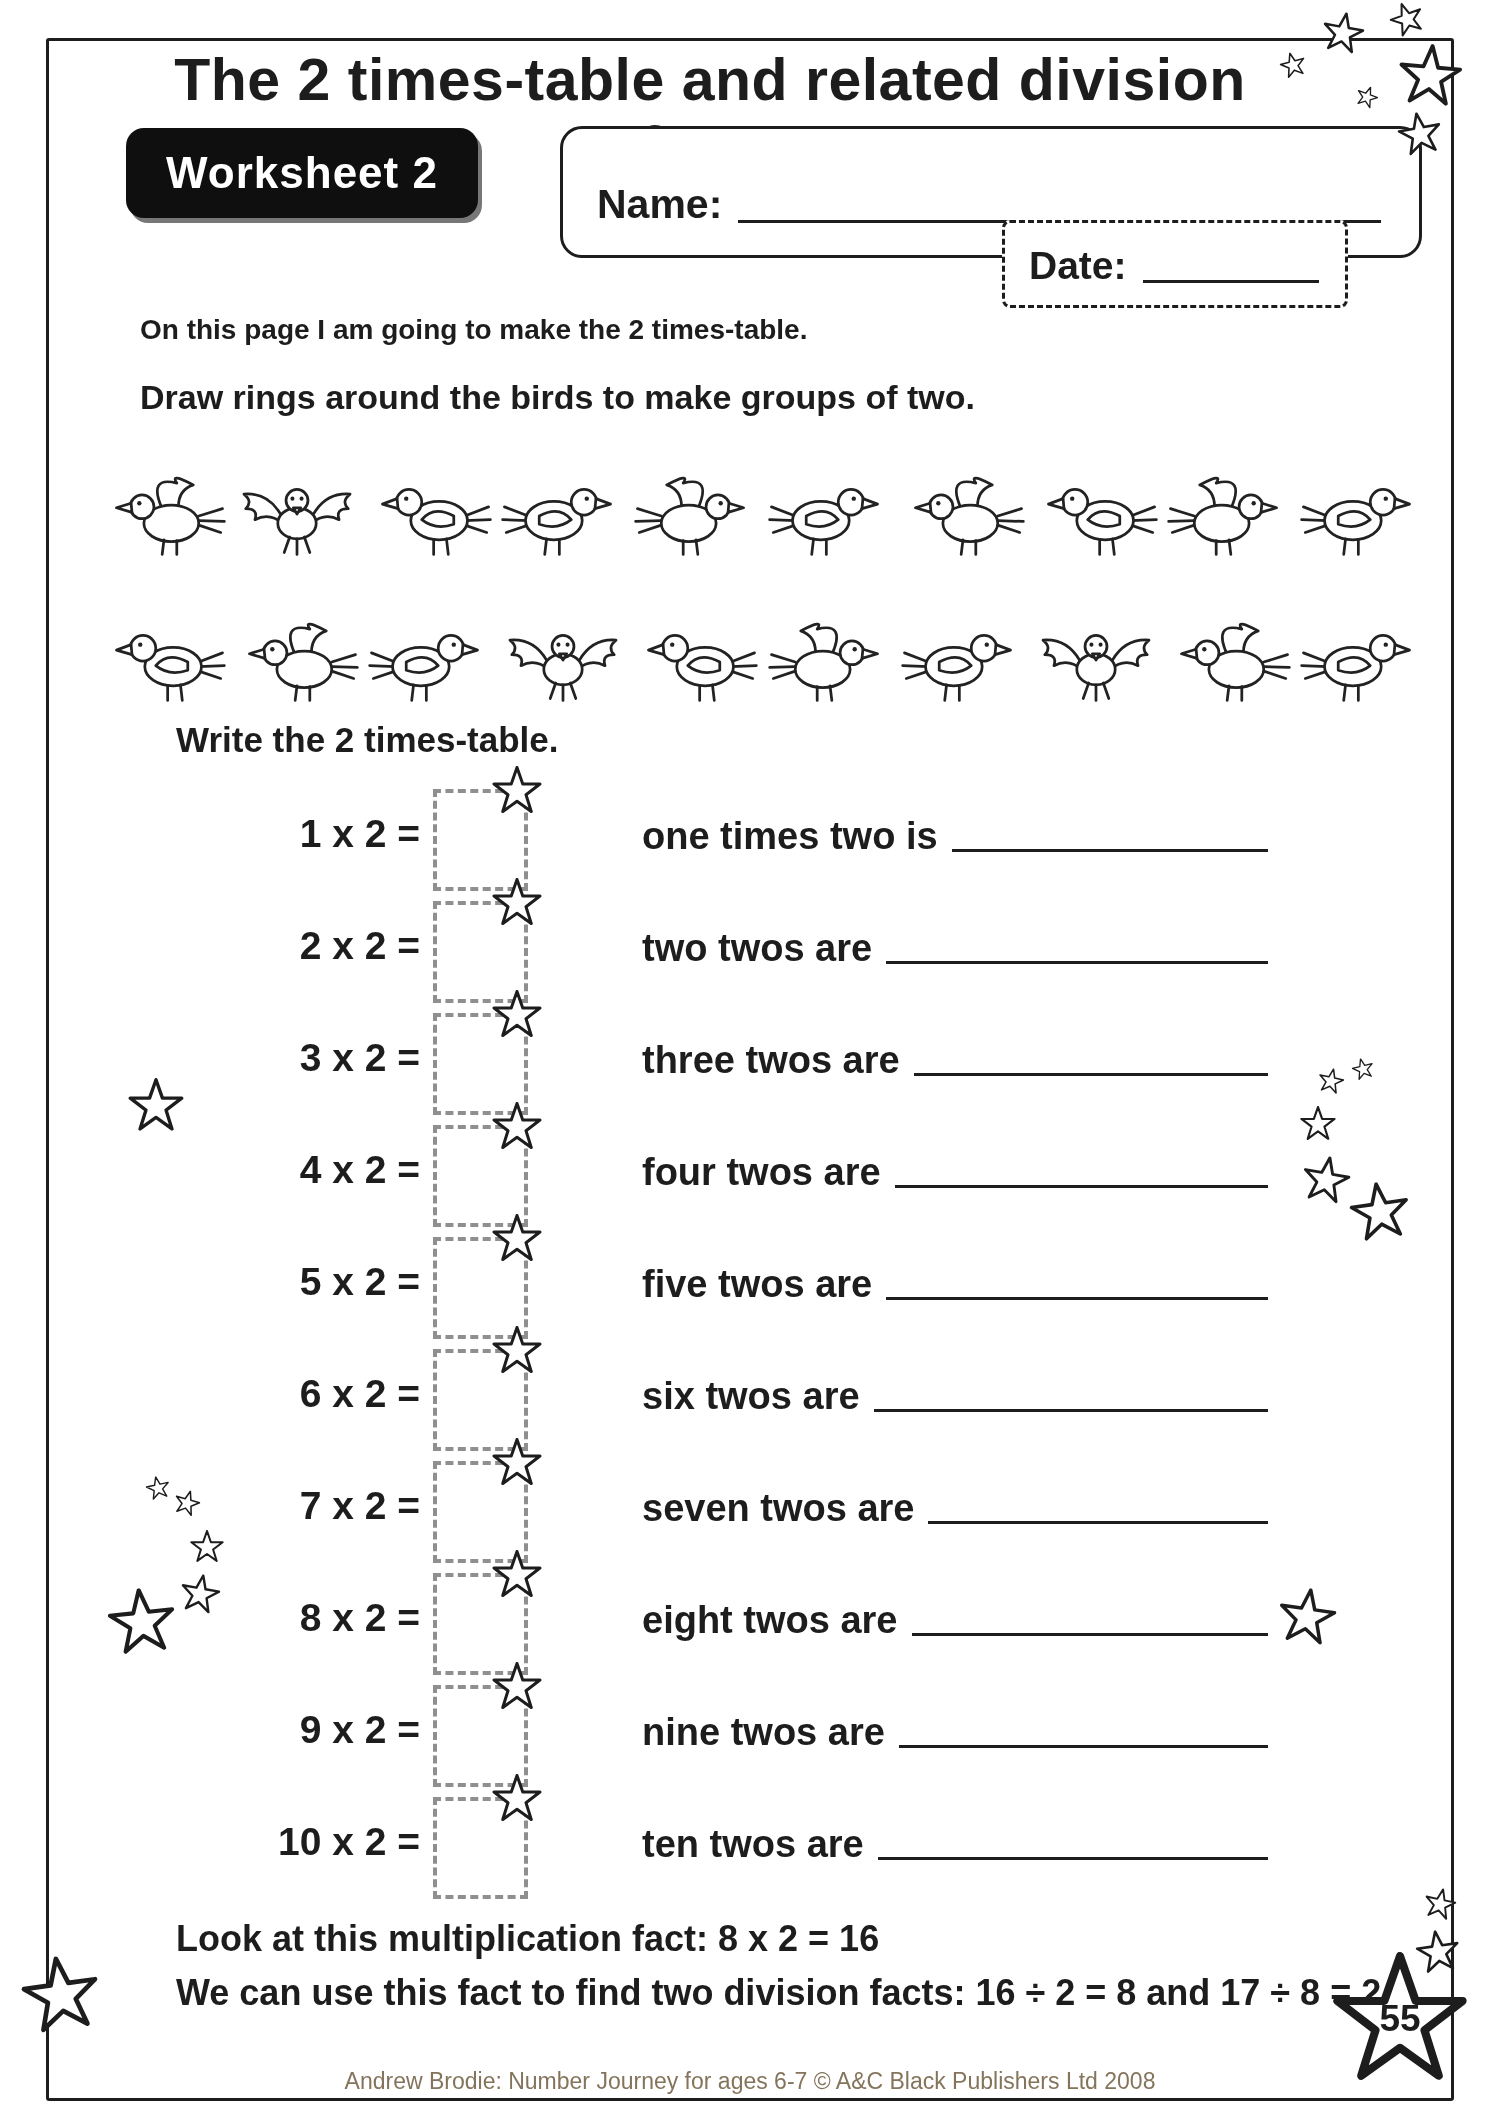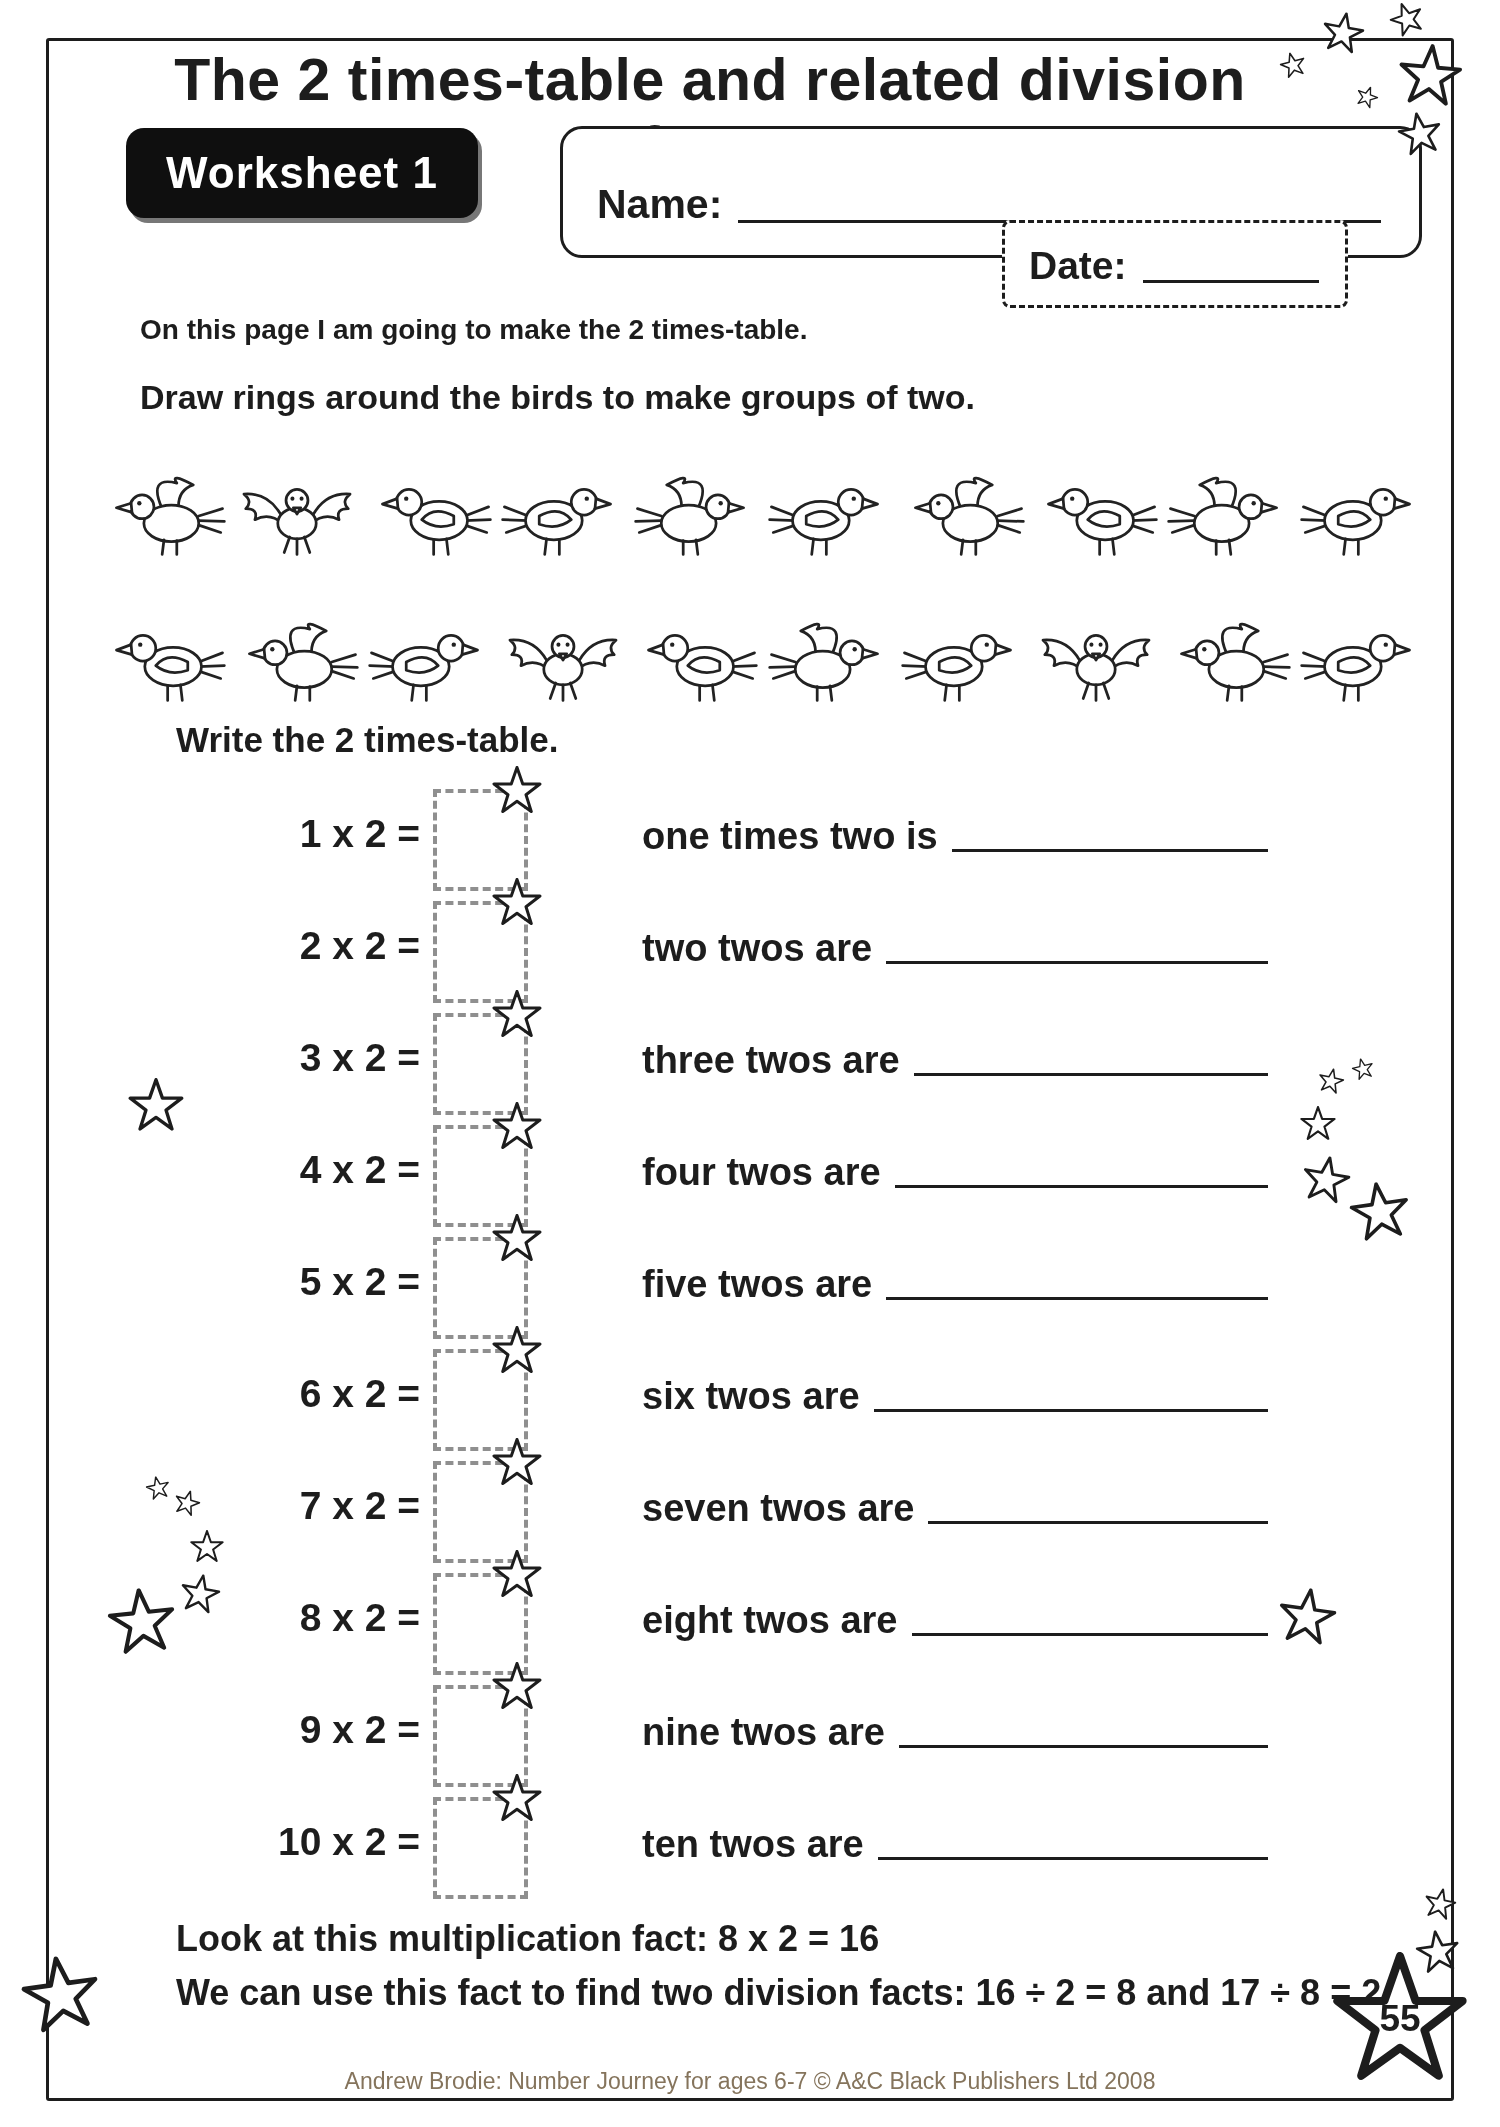--- a/index.html
+++ b/index.html
@@ -53,21 +53,21 @@
 </style>
 </head>
 <body>
 
 <div class="page">
   <div class="page-border"></div>
 
   <h1 class="title">The 2 times-table and related division facts</h1>
 
   <div class="badge">
-    <span>Worksheet 1</span>
+    <span>Worksheet 2</span>
   </div>
 
   <div class="name-box">
     <span class="label">Name:</span>
     <span class="fill-line"></span>
   </div>
 
   <div class="date-box">
     <span class="label">Date:</span>
     <span class="fill-line"></span>

